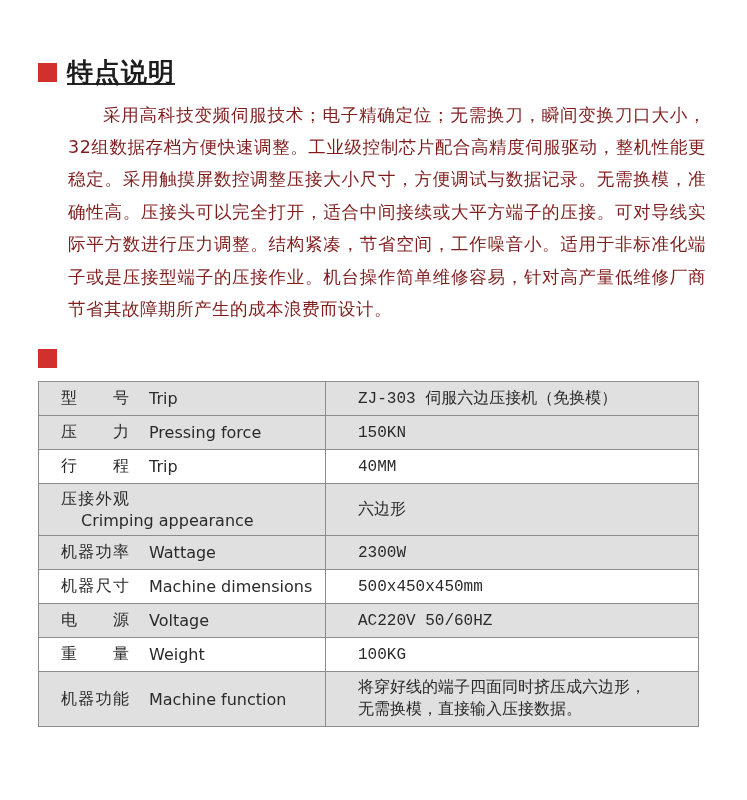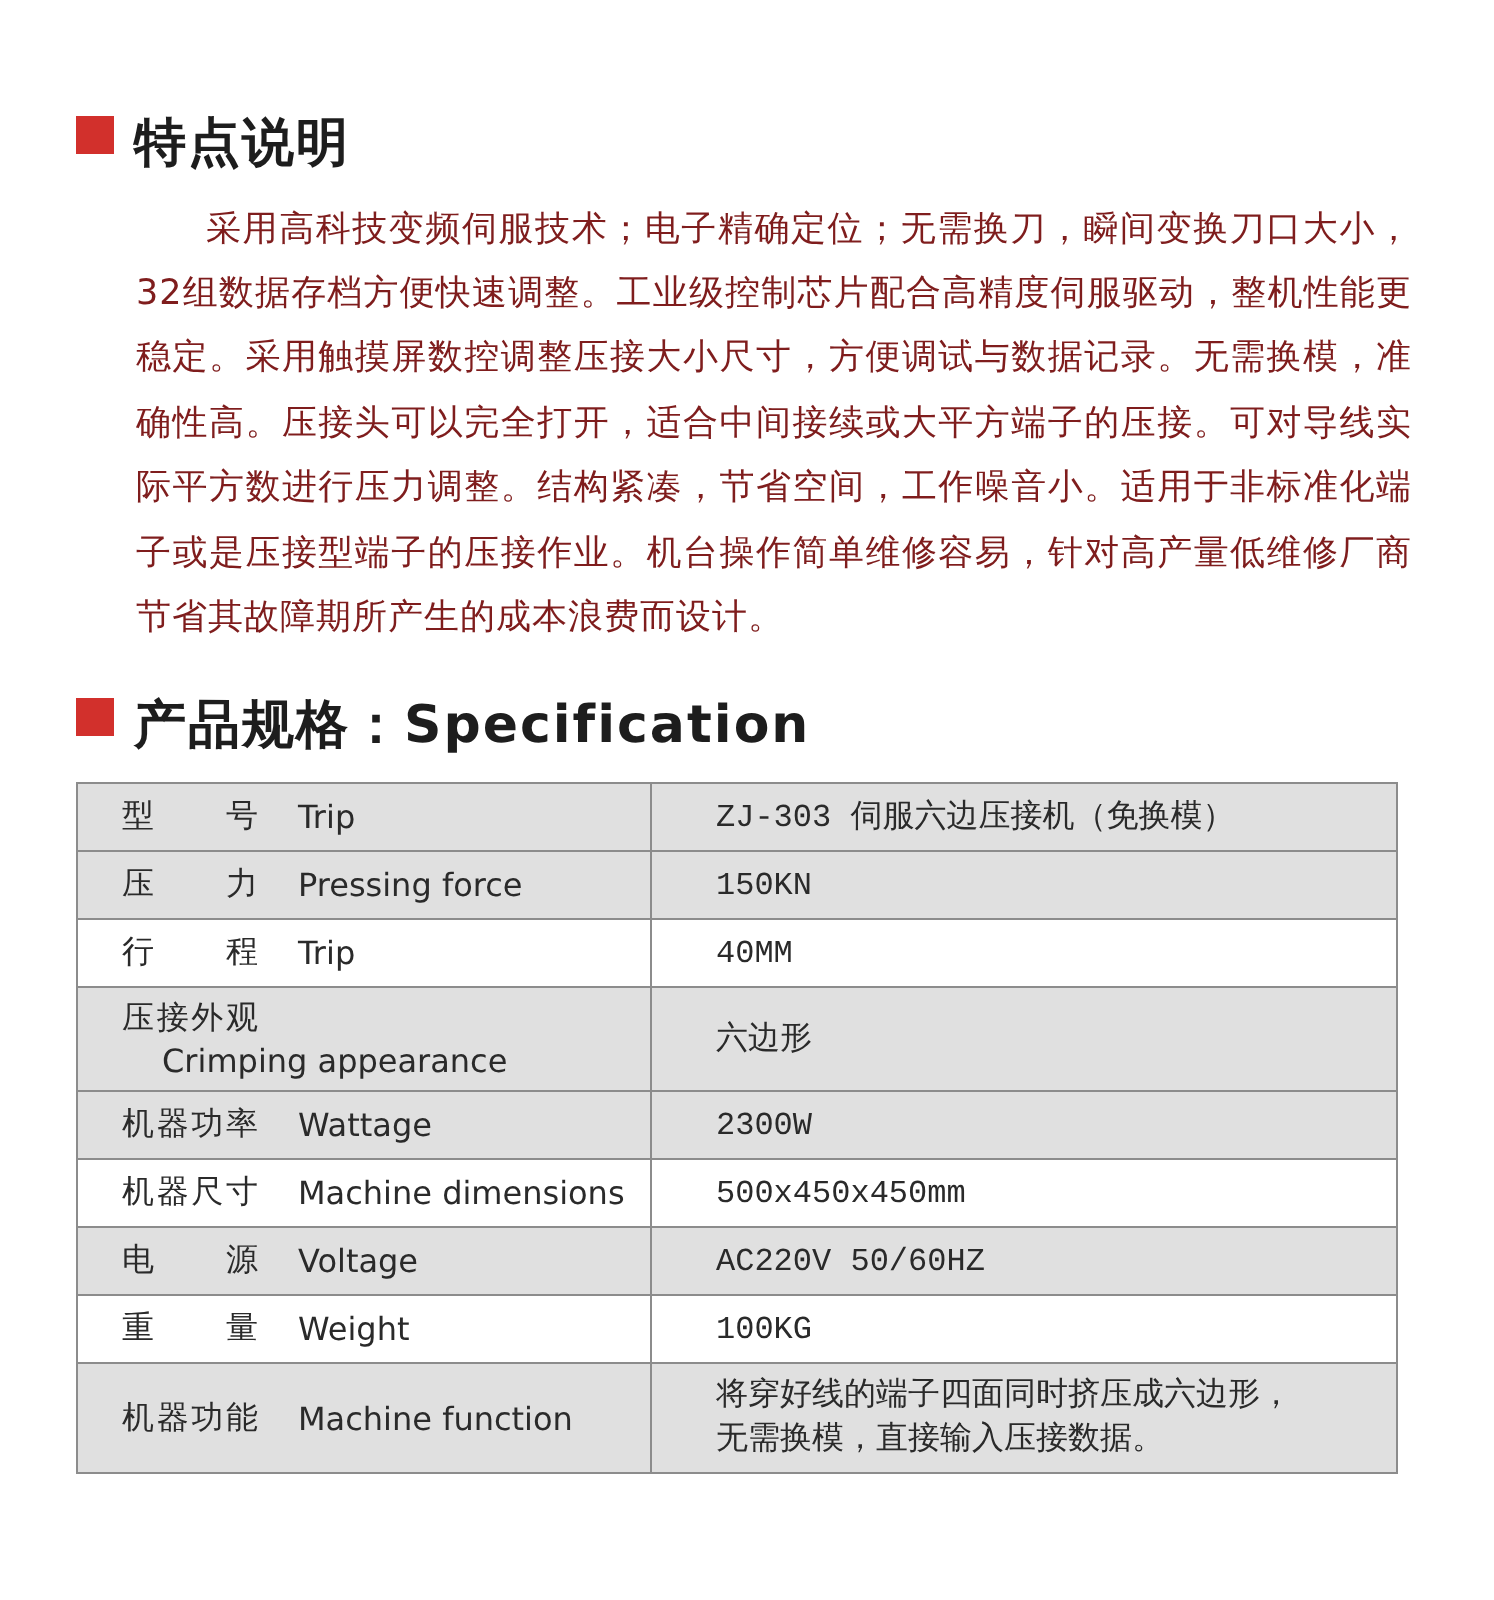--- a/index.html
+++ b/index.html
@@ -10,21 +10,23 @@
   }
   .page {
     position: relative;
     width: 747px;
     height: 800px;
     background: #ffffff;
     overflow: hidden;
   }
   .section-header {
     display: flex;
+    align-items: center;
     margin-left: 38px;
+    text-decoration: underline;
   }
   .section-header.first { padding-top: 58px; }
   .section-header.second { margin-top: 24px; }
   .red-square {
     display: inline-block;
     width: 19px;
     height: 19px;
     background: #d2302c;
     margin-right: 10px;
     flex: 0 0 auto;
@@ -83,21 +85,20 @@
 
   <div class="section-header first">
     <span class="red-square"></span>
     <div class="section-title">特点说明</div>
   </div>
 
   <p class="features-paragraph">采用高科技变频伺服技术；电子精确定位；无需换刀，瞬间变换刀口大小，32组数据存档方便快速调整。工业级控制芯片配合高精度伺服驱动，整机性能更稳定。采用触摸屏数控调整压接大小尺寸，方便调试与数据记录。无需换模，准确性高。压接头可以完全打开，适合中间接续或大平方端子的压接。可对导线实际平方数进行压力调整。结构紧凑，节省空间，工作噪音小。适用于非标准化端子或是压接型端子的压接作业。机台操作简单维修容易，针对高产量低维修厂商节省其故障期所产生的成本浪费而设计。</p>
 
   <div class="section-header second">
     <span class="red-square"></span>
-    <div class="section-title">产品规格：Specification</div>
   </div>
 
   <table class="spec-table">
     <tbody id="spec-rows">
         <tr class="alt">
           <td class="label-cell"><span class="cn">型号</span><span class="en">Trip</span></td>
           <td class="value-cell">ZJ-303 伺服六边压接机（免换模）</td>
         </tr>
         <tr class="alt">
           <td class="label-cell"><span class="cn">压力</span><span class="en">Pressing force</span></td>

